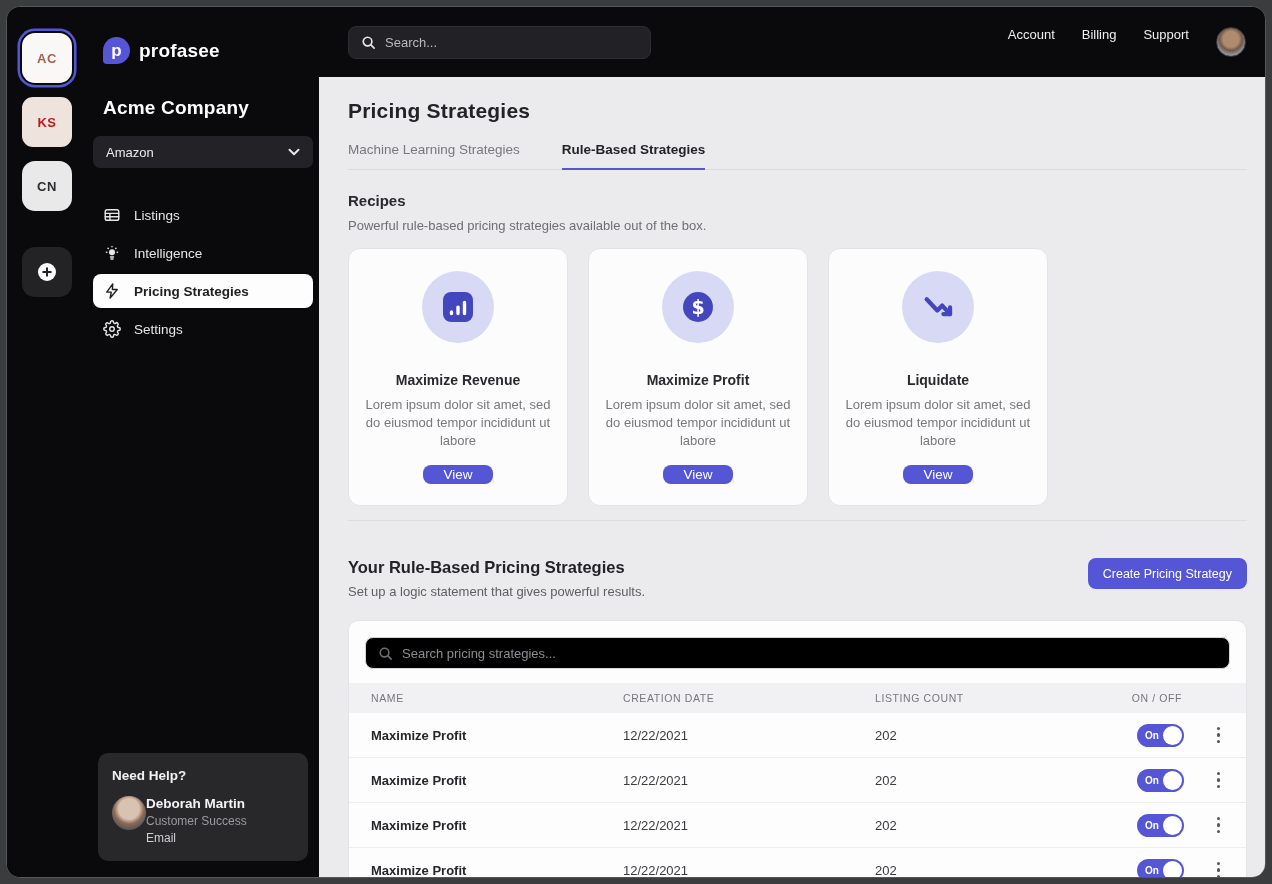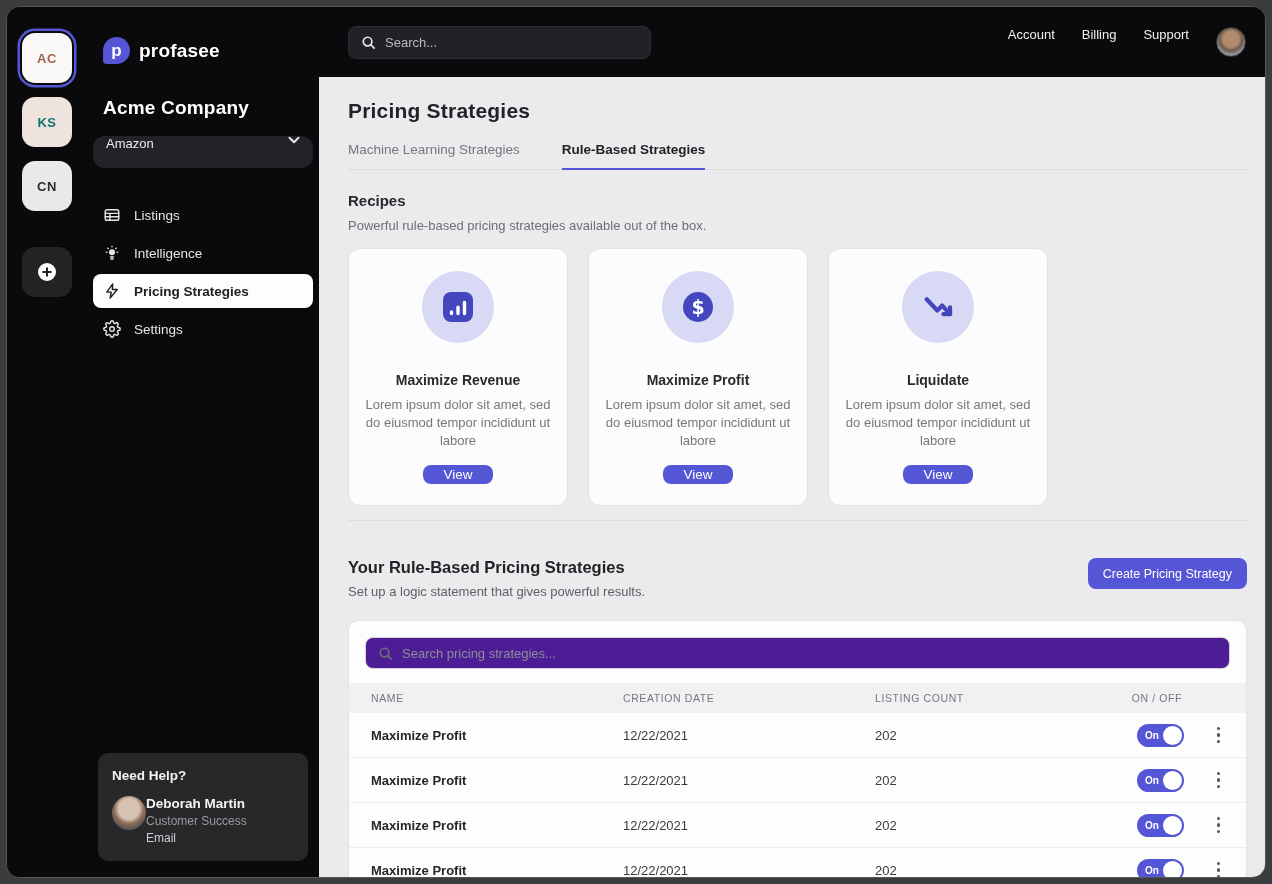--- a/index.html
+++ b/index.html
@@ -24,21 +24,21 @@
     display:flex; flex-direction:column; align-items:center;
     padding-top:26px;
   }
   .ws {
     width:50px; height:50px; border-radius:13px;
     display:flex; align-items:center; justify-content:center;
     font-size:13px; font-weight:bold; letter-spacing:.5px;
     margin-bottom:14px; cursor:pointer;
   }
   .ws-ac { background:#faf8f7; color:#a2634a; box-shadow:0 0 0 2px #0a0a0c, 0 0 0 4.5px #5456d6; }
-  .ws-ks { background:#efe3de; color:#0f766e; }
+  .ws-ks { background:#efe3de; color:#b91c1c;border-radius:11px; }
   .ws-cn { background:#e9e9ea; color:#2c2c30; }
   .ws-add {
     width:50px; height:50px; border-radius:13px; background:#232326;
     display:flex; align-items:center; justify-content:center;
     margin-top:22px; cursor:pointer;
   }
   
   .sidebar {
     width:232px; background:#0a0a0c; flex:none;
     display:flex; flex-direction:column;
@@ -47,22 +47,22 @@
   }
   .logo-row { display:flex; align-items:center; gap:9px; margin:30px 0 0 10px; }
   .logo-badge {
     width:27px; height:27px; border-radius:50% 50% 50% 14%; background:#5456d6;
     display:flex; align-items:center; justify-content:center;
     color:#fff; font-weight:bold; font-size:17px; line-height:1;
   }
   .logo-text { color:#fff; font-size:19px; font-weight:bold; letter-spacing:.2px; }
   .company { color:#fff; font-size:19px; font-weight:bold; margin:33px 0 0 10px; letter-spacing:.2px; }
   .select {
-    margin-top:17px; height:32px; border-radius:12px; background:#232327;
-    display:flex; align-items:flex-start; justify-content:space-between;
+    margin-top:17px; height:32px; border-radius:7px; background:#232327;
+    display:flex; align-items:center; justify-content:space-between;
     padding:0 13px; cursor:pointer;
   }
   .select-val { color:#ececee; font-size:13px; }
   .nav { margin-top:30px; display:flex; flex-direction:column; gap:4px; }
   .nav-item {
     height:34px; border-radius:8px; display:flex; align-items:center; gap:13px;
     padding:0 10px; color:#e6e6e8; font-size:13.5px; cursor:pointer;
   }
   .nav-item .nicon { width:18px; height:18px; flex:none; display:flex; align-items:center; justify-content:center; }
   .nav-item.active { background:#fdfdfd; color:#202023; font-weight:bold; box-shadow:0 1px 3px rgba(0,0,0,.4); }
@@ -133,21 +133,21 @@
   .create-btn {
     margin-left:auto; height:31px; padding:0 15px; border:none; border-radius:8px;
     background:#5456d6; color:#fff; font-size:12.5px; cursor:pointer; font-family:inherit;
   }
   .table-card {
     margin-top:21px; background:#fdfdfe; border:1px solid #e4e4e8; border-bottom:none;
     border-radius:10px 10px 0 0; overflow:hidden;
   }
   .table-search-wrap { padding:16px 16px 14px; }
   .table-search {
-    height:32px; border:1px solid #d4d4d9; border-radius:8px; background:#4c1d95;
+    height:32px; border:1px solid #d4d4d9; border-radius:8px; background:#000000;
     display:flex; align-items:center; gap:9px; padding:0 12px;
   }
   .table-search-ph { color:#8d8d93; font-size:13px; }
   .thead {
     background:#f1f1f4; height:30px; display:grid;
     grid-template-columns:252px 252px 252px 1fr 36px;
     align-items:center; padding:0 22px;
     font-size:10.5px; letter-spacing:.6px; color:#76767c;
   }
   .th-right { text-align:right; padding-right:6px; }

